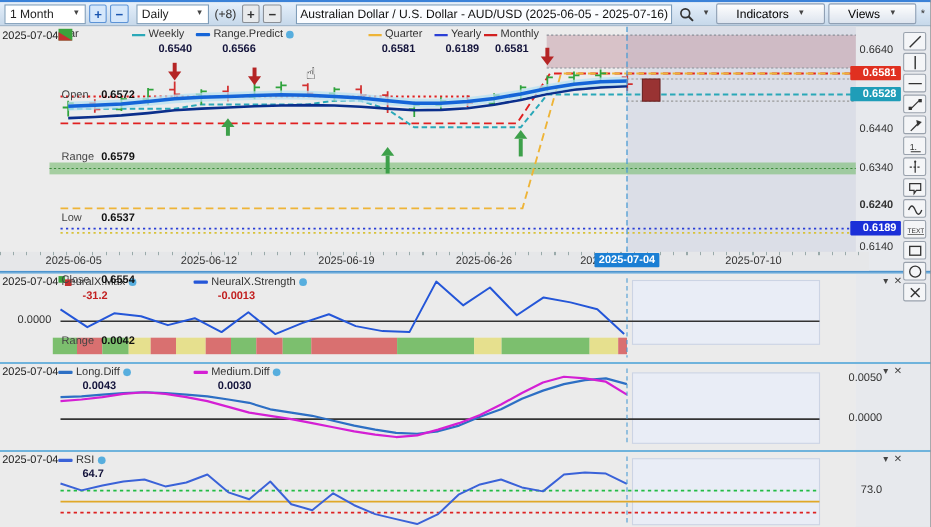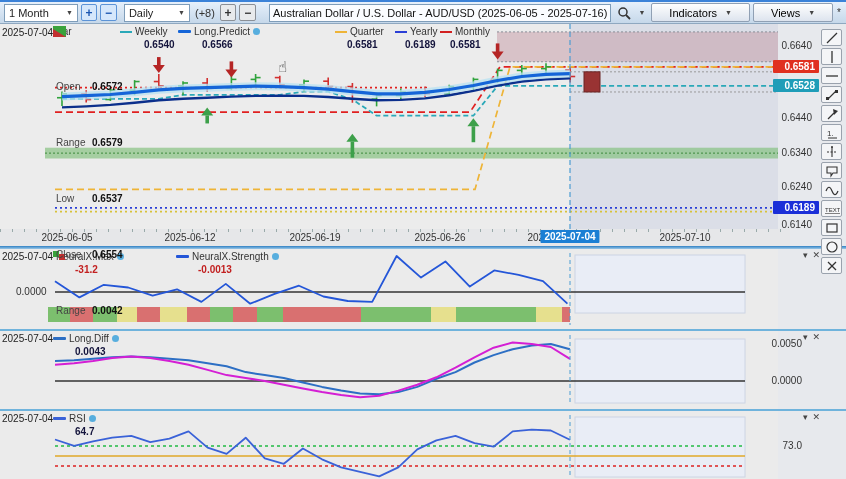--- a/index.html
+++ b/index.html
@@ -245,21 +245,21 @@
     <div class="litem" style="left:120px">
       <div class="lrow">
           <span class="dash" style="border-color:#2aa8b8"></span>
         <span class="lname">Weekly</span>
         </div>
       <div class="lval" style="margin-left:24px">0.6540</div>
     </div>
     <div class="litem" style="left:178px">
       <div class="lrow">
           <span class="bar" style="background:#1565d8"></span>
-        <span class="lname">Long.Predict</span>
+        <span class="lname">Range.Predict</span>
         <span class="info"></span>
         </div>
       <div class="lval" style="margin-left:24px">0.6566</div>
     </div>
     <div class="litem" style="left:335px">
       <div class="lrow">
           <span class="dash" style="border-color:#eeb437"></span>
         <span class="lname">Quarter</span>
         </div>
       <div class="lval" style="margin-left:12px">0.6581</div>
@@ -287,21 +287,21 @@
         <div class="dlabel" style="left: 315px;">2025-06-19</div>
         <div class="dlabel" style="left: 440px;">2025-06-26</div>
         <div class="dlabel" style="left: 553px;">2025-07-03</div>
         <div class="dlabel" style="left: 685px;">2025-07-10</div>
         <div class="dbadge" style="left: 570px;">2025-07-04</div>
       </div>
     <div id="main-price-axis" style="position:absolute;right:0;top:0;width:70px;height:205px;"></div>
   <div class="pl" style="top: 15.5789px;">0.6640</div>
       <div class="pl" style="top: 87.5088px;">0.6440</div>
       <div class="pl" style="top: 123.474px;">0.6340</div>
-      <div class="pl" style="top: 157px;">0.6240</div>
+      <div class="pl" style="top: 157px; font-weight: bold;">0.6240</div>
       <div class="pl" style="top: 195.404px;">0.6140</div>
       <div class="plb" style="top: 35.7982px; background: rgb(224, 48, 32);">0.6581</div>
       <div class="plb" style="top: 54.8596px; background: rgb(31, 157, 184);">0.6528</div>
       <div class="plb" style="top: 176.781px; background: rgb(27, 47, 216);">0.6189</div>
     </div>
 
   <div class="sep-main"></div>
 
   <div class="panel" id="p2">
     <svg id="p2svg" width="790" height="80">
@@ -369,20 +369,28 @@
       </svg>
     <div class="lg" style="left:2px;top:2px">2025-07-04</div>
     <div class="litem" style="left:53px">
       <div class="lrow">
           <span class="bar" style="background:#2d6fc4"></span>
         <span class="lname">Long.Diff</span>
         <span class="info"></span>
         </div>
       <div class="lval" style="margin-left:22px">0.0043</div>
     </div>
+    <div class="litem" style="left:176px">
+      <div class="lrow">
+          <span class="bar" style="background:#d41fd4"></span>
+        <span class="lname">Medium.Diff</span>
+        <span class="info"></span>
+        </div>
+      <div class="lval" style="margin-left:22px">0.0030</div>
+    </div>
     <div class="axlab axr" style="top:7px">0.0050</div>
     <div class="axlab axr" style="top:44px">0.0000</div>
     <div class="pctl">
         <span class="pc">▾</span>
         <span class="pc">✕</span>
       </div>
   </div>
 
   <div class="sep"></div>
 

